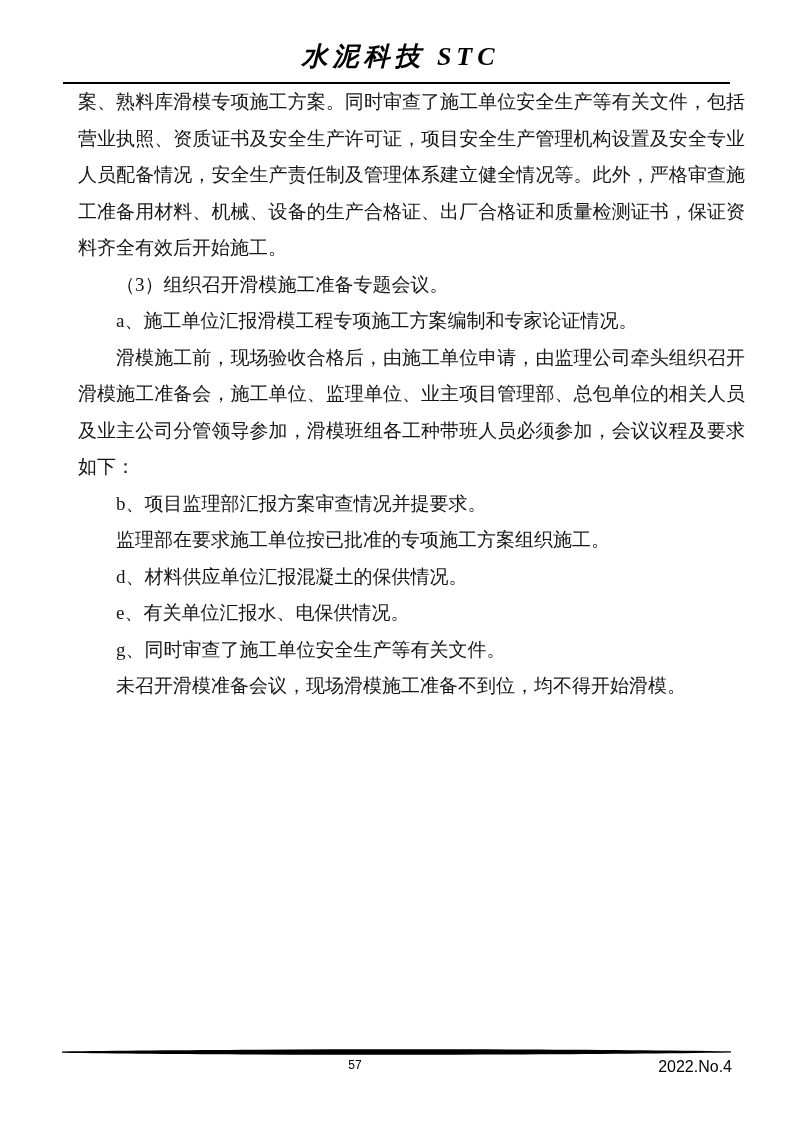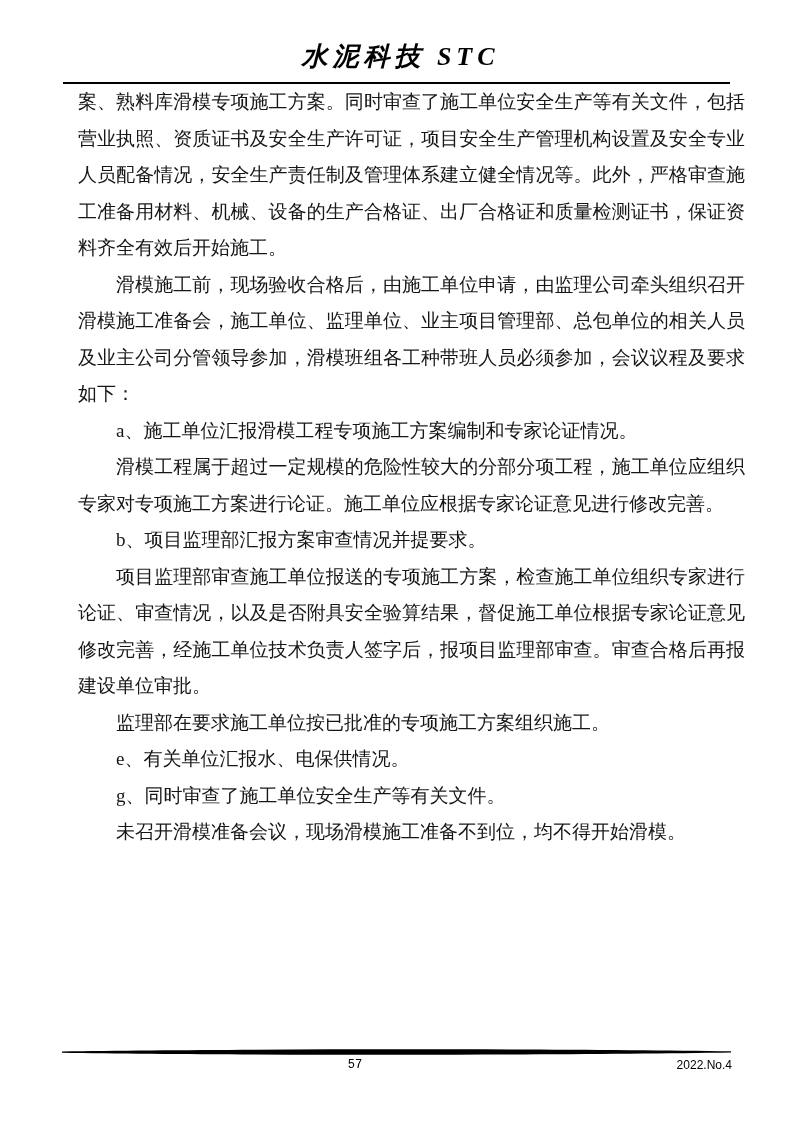--- a/index.html
+++ b/index.html
@@ -65,50 +65,50 @@
     width: 669px;
     height: 8px;
   }
   .footer-rule svg { display: block; }
   .page-number {
     position: absolute;
     left: 0;
     top: 1058px;
     width: 710px;
     text-align: center;
-    font-family: Liberation Mono, monospace;
+    font-family: Liberation Sans, sans-serif;
     font-size: 12px;
     color: #000000;
   }
   .issue-number {
     position: absolute;
     right: 61px;
     top: 1058px;
     font-family: "Liberation Sans", "DejaVu Sans", sans-serif;
-    font-size: 12px;
+    font-size: 16px;
     color: #000000;
   }
 </style>
 </head>
 <body>
 
 <div class="page">
 
   <div class="journal-title">水泥科技 STC</div>
 
   <div class="header-rule"></div>
 
   <div class="body-text">
     <p>案、熟料库滑模专项施工方案。同时审查了施工单位安全生产等有关文件，包括营业执照、资质证书及安全生产许可证，项目安全生产管理机构设置及安全专业人员配备情况，安全生产责任制及管理体系建立健全情况等。此外，严格审查施工准备用材料、机械、设备的生产合格证、出厂合格证和质量检测证书，保证资料齐全有效后开始施工。</p>
+    <p class="indent">（3）组织召开滑模施工准备专题会议。</p>
+    <p class="indent">a、施工单位汇报滑模工程专项施工方案编制和专家论证情况。</p>
     <p class="indent">滑模施工前，现场验收合格后，由施工单位申请，由监理公司牵头组织召开滑模施工准备会，施工单位、监理单位、业主项目管理部、总包单位的相关人员及业主公司分管领导参加，滑模班组各工种带班人员必须参加，会议议程及要求如下：</p>
-    <p class="indent">a、施工单位汇报滑模工程专项施工方案编制和专家论证情况。</p>
-    <p class="indent">滑模工程属于超过一定规模的危险性较大的分部分项工程，施工单位应组织专家对专项施工方案进行论证。施工单位应根据专家论证意见进行修改完善。</p>
     <p class="indent">b、项目监理部汇报方案审查情况并提要求。</p>
-    <p class="indent">项目监理部审查施工单位报送的专项施工方案，检查施工单位组织专家进行论证、审查情况，以及是否附具安全验算结果，督促施工单位根据专家论证意见修改完善，经施工单位技术负责人签字后，报项目监理部审查。审查合格后再报建设单位审批。</p>
     <p class="indent">监理部在要求施工单位按已批准的专项施工方案组织施工。</p>
+    <p class="indent">d、材料供应单位汇报混凝土的保供情况。</p>
     <p class="indent">e、有关单位汇报水、电保供情况。</p>
     <p class="indent">g、同时审查了施工单位安全生产等有关文件。</p>
     <p class="indent">未召开滑模准备会议，现场滑模施工准备不到位，均不得开始滑模。</p>
   </div>
 
   <div class="footer-rule">
     <svg width="669" height="8" viewBox="0 0 669 8" xmlns="http://www.w3.org/2000/svg">
       <path d="M0,3.4 C170,0.8 500,0.5 669,3.3 L669,4.6 C500,7.5 170,7.3 0,4.7 Z" fill="#000000"></path>
     </svg>
   </div>

